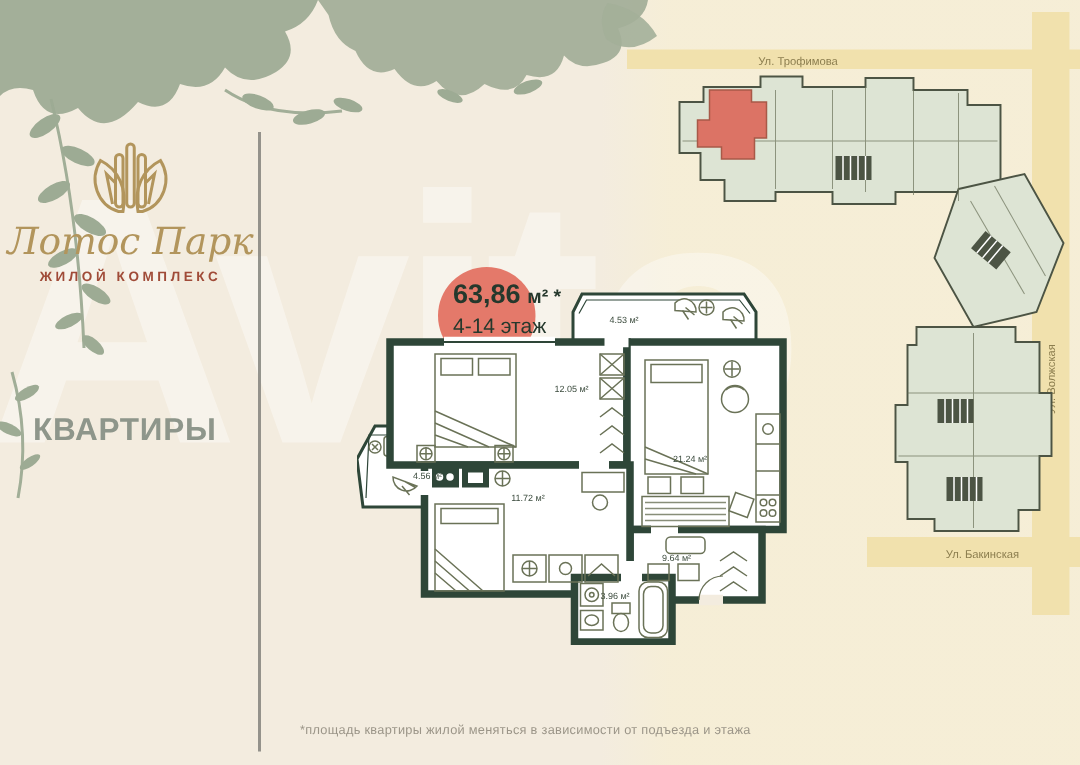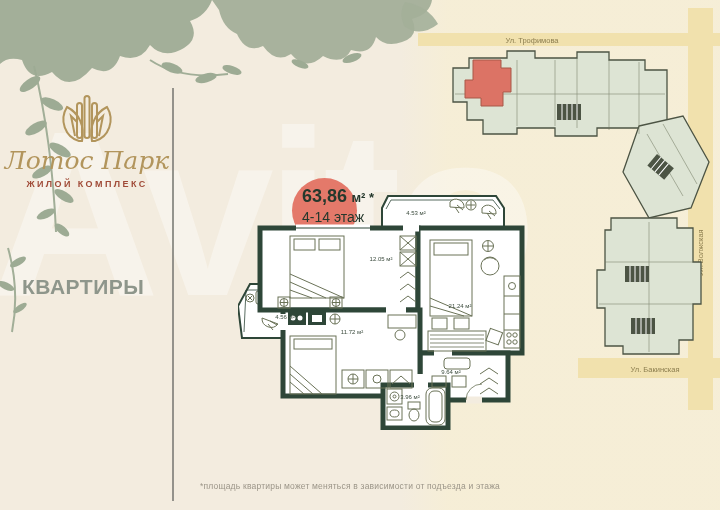--- a/index.html
+++ b/index.html
@@ -278,15 +278,15 @@
           </g>
         <g transform="translate(206,310)">
             <rect width="24" height="16" fill="#4c5444"></rect>
             <path d="M5,0 v16 M10,0 v16 M15,0 v16 M20,0 v16" stroke="#ffffff" stroke-width="1"></path>
           </g>
       </g>
       <path d="M48,52 L76,52 L76,60 L86,60 L86,84 L78,84 L78,98 L56,98 L56,90 L40,90 L40,72 L48,72 Z" fill="#dc7365" stroke="#a85948" stroke-width="1"></path>
     </g>
   </svg>
 
-  <div class="abs" id="footnote">*площадь квартиры может меняться в зависимости от подъезда и этажа</div>
+  <div class="abs" id="footnote">*площадь квартиры жилой меняться в зависимости от подъезда и этажа</div>
 
 </div>
 
 </body></html>

